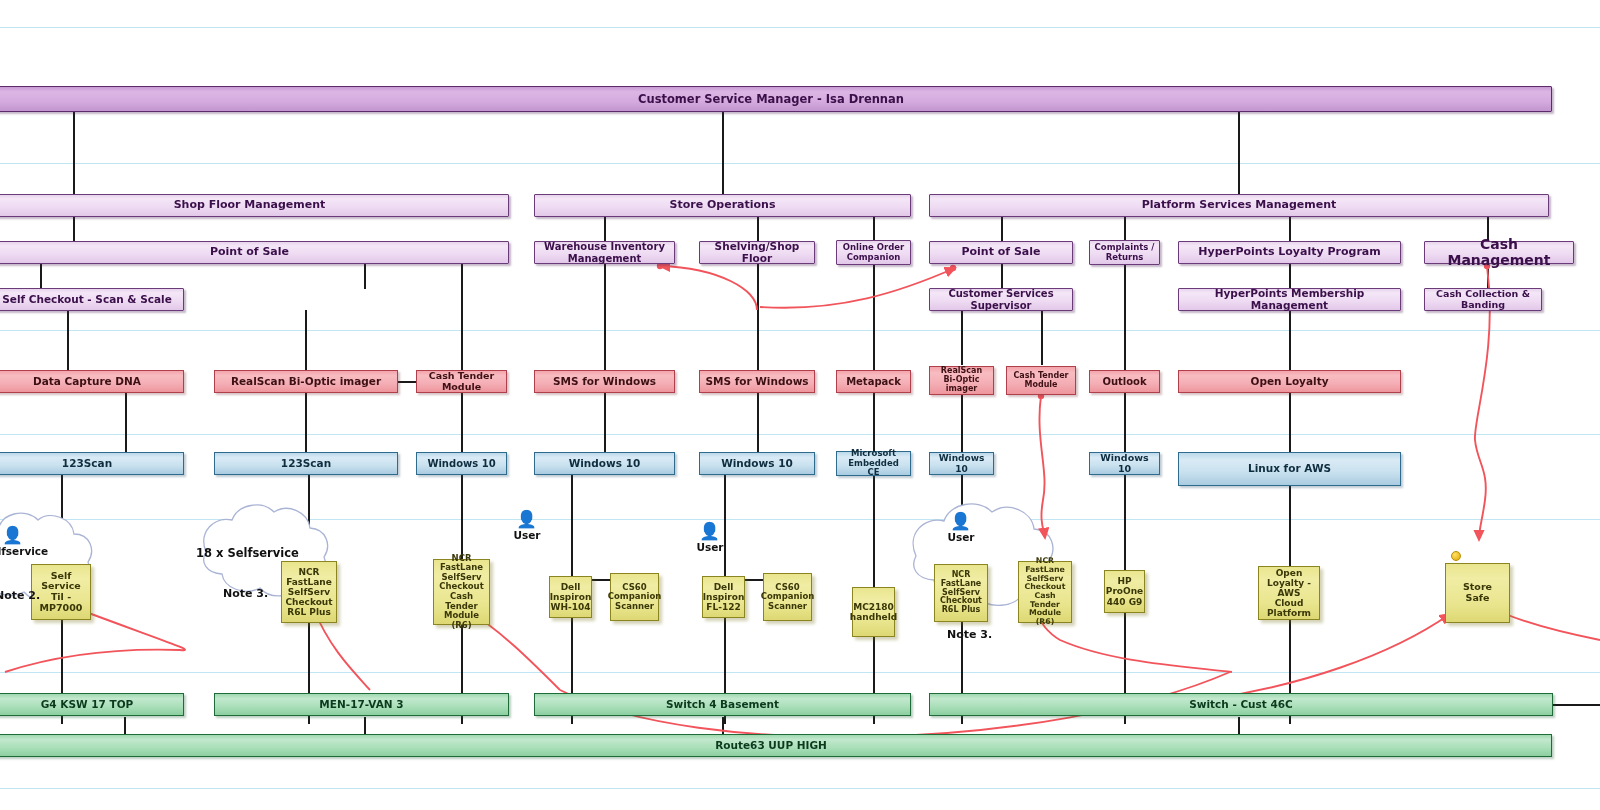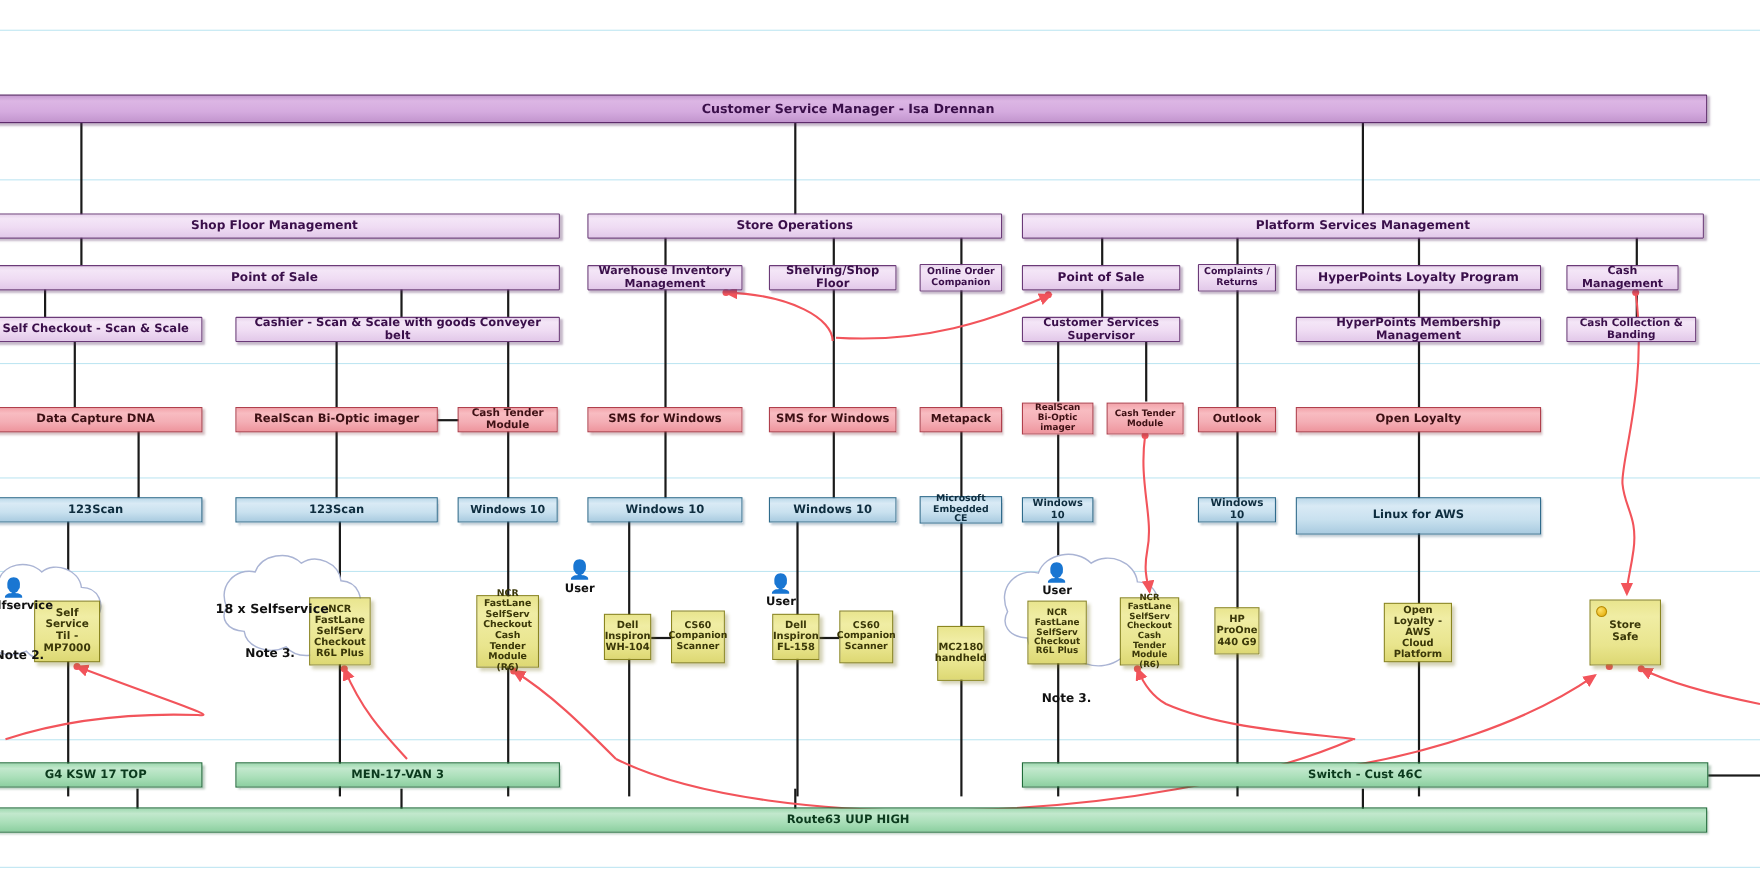--- a/index.html
+++ b/index.html
@@ -47,20 +47,21 @@
     border:1.5px solid #2f6b8c;
     color:#0e2d3f;
     box-shadow:2px 2px 2px rgba(40,80,110,.3);
   }
   
   .hw{
     background:linear-gradient(to bottom,#e9e58e 0%,#f0eda4 25%,#e9e58e 70%,#ddd873 100%);
     border:1.5px solid #8a8520;
     color:#3a3708;
     box-shadow:3px 3px 3px rgba(120,115,30,.32);
+    margin-top:18px;
   }
   
   .net{
     background:linear-gradient(to bottom,#9fd9b0 0%,#c2e8cd 22%,#aadfb9 60%,#8ccfa0 100%);
     border:1.5px solid #1f6b39;
     color:#0b3a1d;
     box-shadow:2px 2px 2px rgba(30,90,50,.3);
   }
 
   .node .lbl{display:block;padding:0 4px;}
@@ -216,30 +217,27 @@
   </div>
   <div class="node biz" style="left:929px;top:241px;width:144px;height:23px;font-size:11px">
     <span class="lbl">Point of Sale</span>
   </div>
   <div class="node biz" style="left:1089px;top:240px;width:71px;height:25px;font-size:8.5px">
     <span class="lbl">Complaints / Returns</span>
   </div>
   <div class="node biz" style="left:1178px;top:241px;width:223px;height:23px;font-size:11px">
     <span class="lbl">HyperPoints Loyalty Program</span>
   </div>
-  <div class="node biz" style="left:1424px;top:241px;width:102px;height:23px;font-size:10px">
+  <div class="node biz" style="left:1424px;top:241px;width:150px;height:23px;font-size:14px">
     <span class="lbl">Cash Management</span>
   </div>
 
   <div class="node biz" style="left:-10px;top:288px;width:194px;height:23px;font-size:10.5px">
     <span class="lbl">Self Checkout - Scan &amp; Scale</span>
   </div>
-  <div class="node biz" style="left:214px;top:288px;width:295px;height:23px;font-size:10.5px">
-    <span class="lbl">Cashier - Scan &amp; Scale with goods Conveyer belt</span>
-  </div>
   <div class="node biz" style="left:929px;top:288px;width:144px;height:23px;font-size:10px">
     <span class="lbl">Customer Services Supervisor</span>
   </div>
   <div class="node biz" style="left:1178px;top:288px;width:223px;height:23px;font-size:10.5px">
     <span class="lbl">HyperPoints Membership Management</span>
   </div>
   <div class="node biz" style="left:1424px;top:288px;width:118px;height:23px;font-size:9.5px">
     <span class="lbl">Cash Collection &amp; Banding</span>
   </div>
 
@@ -311,21 +309,21 @@
   <div class="node hw" style="left:433px;top:541px;width:57px;height:66px;font-size:8.5px">
     <span class="lbl">NCR FastLane SelfServ Checkout Cash Tender Module (R6)</span>
   </div>
   <div class="node hw" style="left:549px;top:558px;width:43px;height:42px;font-size:9px">
     <span class="lbl">Dell Inspiron WH-104</span>
   </div>
   <div class="node hw" style="left:610px;top:555px;width:49px;height:48px;font-size:8.5px">
     <span class="lbl">CS60 Companion Scanner</span>
   </div>
   <div class="node hw" style="left:702px;top:558px;width:43px;height:42px;font-size:9px">
-    <span class="lbl">Dell Inspiron FL-158</span>
+    <span class="lbl">Dell Inspiron FL-122</span>
   </div>
   <div class="node hw" style="left:763px;top:555px;width:49px;height:48px;font-size:8.5px">
     <span class="lbl">CS60 Companion Scanner</span>
   </div>
   <div class="node hw" style="left:852px;top:569px;width:43px;height:50px;font-size:9px">
     <span class="lbl">MC2180 handheld</span>
   </div>
   <div class="node hw" style="left:934px;top:546px;width:54px;height:58px;font-size:8px">
     <span class="lbl">NCR FastLane SelfServ Checkout R6L Plus</span>
   </div>
@@ -341,20 +339,23 @@
   <div class="node hw" style="left:1445px;top:545px;width:65px;height:60px;font-size:9.5px">
     <span class="lbl">Store Safe</span>
   </div>
   <div class="dot" style="left:1451px;top:551px"></div>
 
   <div class="node net" style="left:-10px;top:693px;width:194px;height:23px;font-size:10.5px">
     <span class="lbl">G4 KSW 17 TOP</span>
   </div>
   <div class="node net" style="left:214px;top:693px;width:295px;height:23px;font-size:10.5px">
     <span class="lbl">MEN-17-VAN 3</span>
+  </div>
+  <div class="node net" style="left:534px;top:693px;width:377px;height:23px;font-size:10.5px">
+    <span class="lbl">Switch 4 Basement</span>
   </div>
   <div class="node net" style="left:929px;top:693px;width:624px;height:23px;font-size:10.5px">
     <span class="lbl">Switch - Cust 46C</span>
   </div>
   <div class="node net" style="left:-10px;top:734px;width:1562px;height:23px;font-size:10.5px">
     <span class="lbl">Route63 UUP HIGH</span>
   </div>
 
   <div class="actor" style="left:-17px;top:528px">
     <div class="glyph">👤</div>

